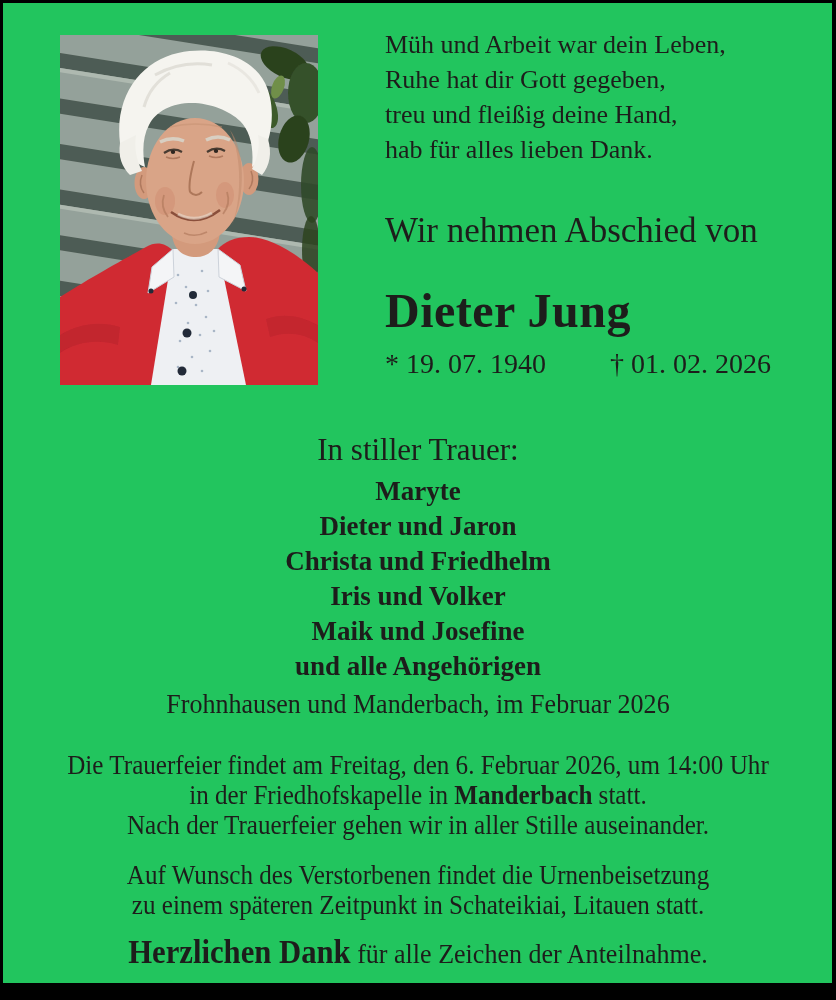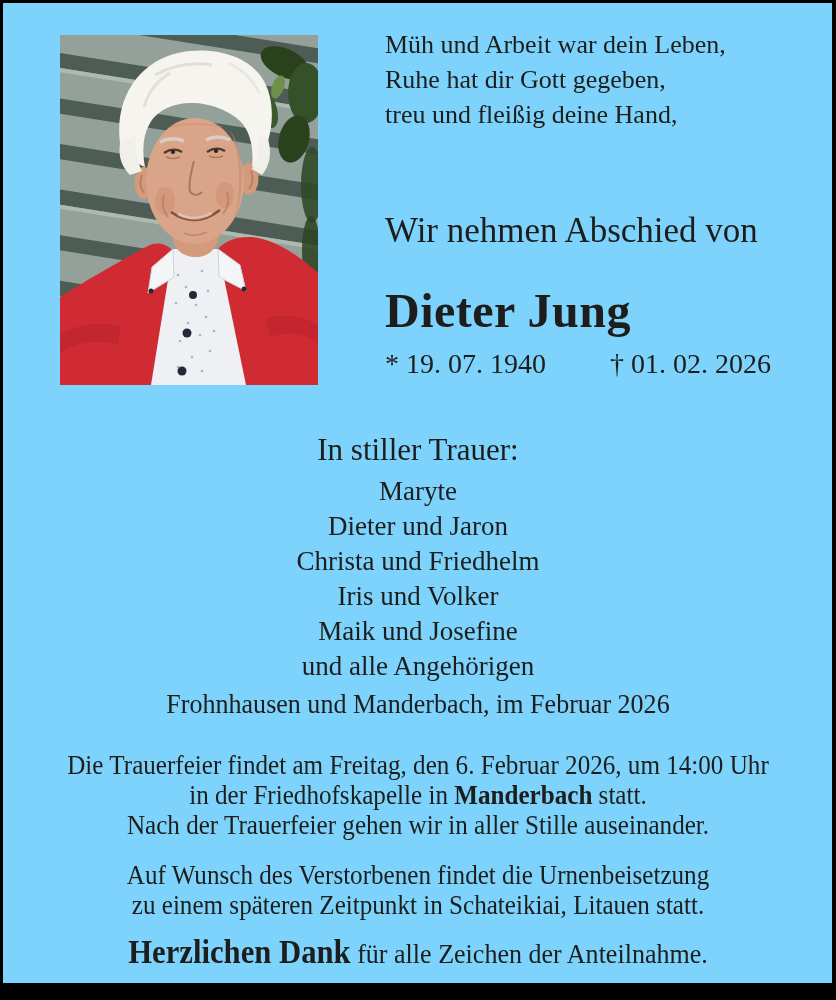--- a/index.html
+++ b/index.html
@@ -1,37 +1,37 @@
 <!DOCTYPE html>
 <html><head>
 <meta charset="utf-8">
 <style>
   html,body { margin:0; padding:0; background:#ffffff; }
   .page {
-    position:relative; width:836px; height:1000px; background:#7dd3fc;
+    position:relative; width:836px; height:1000px; background:#22c55e;
     font-family:"Liberation Serif", serif; color:#1d1d1b; overflow:hidden;
   }
   .frame { position:absolute; background:#000; }
   .frame-top    { top:0; left:0; width:836px; height:3px; }
   .frame-left   { top:0; left:0; width:3px; height:1000px; }
   .frame-right  { top:0; right:0; width:4px; height:1000px; }
   .frame-bottom { left:0; bottom:0; width:836px; height:17px; }
 
   .photo { position:absolute; left:60px; top:35px; width:258px; height:350px; }
 
   .poem { position:absolute; left:385px; top:27px; font-size:26px; line-height:35px; white-space:nowrap; }
   .farewell-intro { position:absolute; left:385px; top:211px; font-size:35px; white-space:nowrap; }
   .deceased-name { position:absolute; left:385px; top:278px; font-size:48px; line-height:66px;
                    font-weight:bold; letter-spacing:0.5px; white-space:nowrap; }
   .dates { position:absolute; left:385px; top:347px; font-size:28px; line-height:34px; white-space:nowrap; }
   .dates .death { margin-left:57px; }
 
   .centered { position:absolute; left:0; width:836px; text-align:center; }
   .trauer-intro { top:433px; font-size:31px; line-height:34px; }
-  .mourners { top:474px; font-size:27px; line-height:35px; font-weight:normal; }
+  .mourners { top:474px; font-size:27px; line-height:35px; font-weight:bold; }
   .place-date { top:687px; font-size:28px; line-height:34px; }
   .funeral { top:750px; font-size:27px; line-height:30px; }
   .urn { top:860px; font-size:27px; line-height:30px; }
   .thanks { top:931px; font-size:28px; line-height:42px; }
   .thanks .bold { font-weight:bold; font-size:33px; }
   .line { white-space:nowrap; }
   .cond { transform:scaleX(0.93); transform-origin:50% 50%; }
 </style>
 </head>
 <body>
@@ -150,20 +150,21 @@
       <path d="M95,40 Q122,25 152,30" stroke="#dddbd3" stroke-width="3" fill="none" opacity="0.85"></path>
       <path d="M84,72 Q90,50 110,38" stroke="#dddbd3" stroke-width="3" fill="none" opacity="0.8"></path>
       <path d="M168,28 Q190,38 199,58" stroke="#e6e4dd" stroke-width="3" fill="none" opacity="0.8"></path>
     </g>
   </svg>
 
   <div class="poem">
     <div class="line">Müh und Arbeit war dein Leben,</div>
     <div class="line">Ruhe hat dir Gott gegeben,</div>
     <div class="line">treu und fleißig deine Hand,</div>
+    <div class="line">hab für alles lieben Dank.</div>
   </div>
 
   <div class="farewell-intro">Wir nehmen Abschied von</div>
   <div class="deceased-name">Dieter Jung</div>
   <div class="dates">
     <span class="birth">* 19. 07. 1940</span>
     <span class="death">† 01. 02. 2026</span>
   </div>
 
   <div class="centered trauer-intro">In stiller Trauer:</div>

